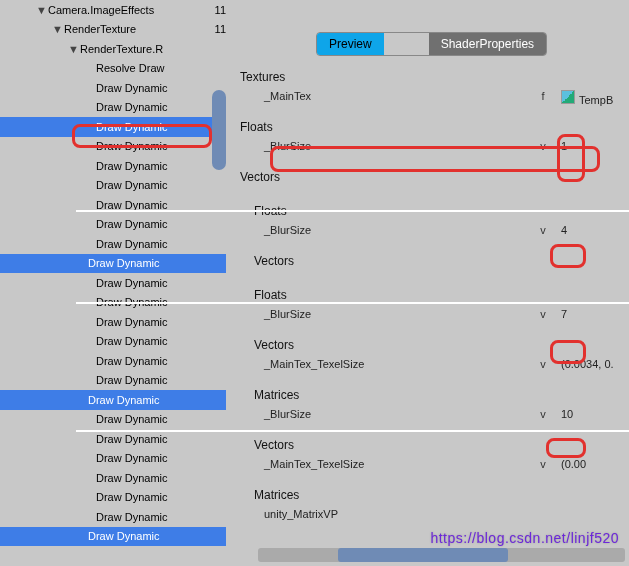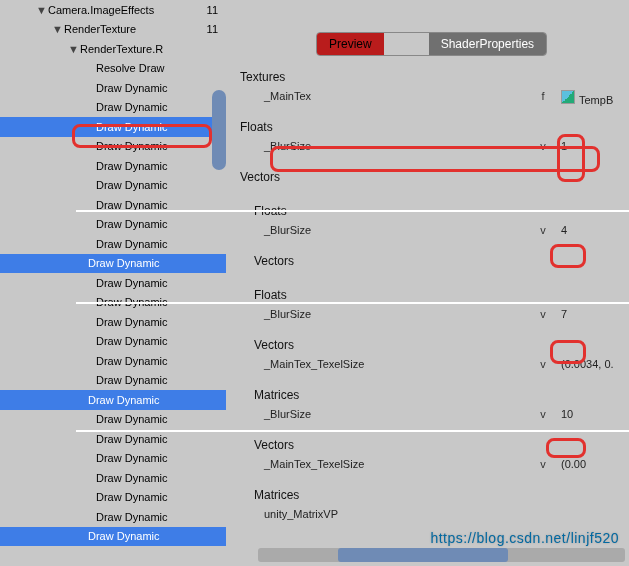--- a/index.html
+++ b/index.html
@@ -8,29 +8,29 @@
 .main { display: flex; height: 100%; }
 
 .tree-panel { width: 226px; background: #c8c8c8; position: relative; overflow: hidden; }
 .tree-content { padding-top: 0; }
 
 .tree-row { height: 19.5px; display: flex; align-items: center; color: #000; cursor: default; white-space: nowrap; }
 .tree-row.selected { background: #3e7de7; color: #fff; }
 .tree-row .disclosure { display: inline-block; width: 10px; text-align: center; margin-right: 2px; color: #444; }
 .tree-row.selected .disclosure { color: #fff; }
 .tree-row .label { flex: 1; }
-.tree-row .count { margin-right: 8px; }
+.tree-row .count { }
 
 .scroll-thumb { position: absolute; right: 0; top: 90px; width: 14px; height: 80px; background: #6f8bb5; border-radius: 7px; }
 
 .inspector { flex: 1; background: #c8c8c8; position: relative; padding-left: 10px; padding-top: 30px; overflow: hidden; }
 
 .tab-bar { position: absolute; top: 32px; left: 90px; display: flex; border: 1px solid #888; border-radius: 4px; overflow: hidden; }
 .tab { padding: 4px 12px; font-size: 12px; cursor: default; }
-.tab.inactive { background: #b91c1c; color: #000; }
+.tab.inactive { background: #0ea5e9; color: #000; }
 .tab.active { background: #707070; color: #fff; margin-left: 45px; }
 
 .props { margin-top: 40px; padding-right: 4px; }
 .section-header { font-weight: normal; color: #111; margin: 8px 0 6px 4px; font-size: 12px; }
 .section-header.sub { margin-left: 18px; }
 .prop-row { display: flex; align-items: flex-start; height: 22px; padding-left: 28px; color: #222; }
 .prop-row .pname { flex: 1; }
 .prop-row .ptype { width: 24px; text-align: center; color: #333; }
 .prop-row .pval { width: 70px; text-align: left; padding-left: 6px; }
 .prop-row .swatch { width: 14px; height: 14px; margin-right: 4px; background: linear-gradient(135deg,#5bc0de 50%,#2a7 50%); display: inline-block; border: 1px solid #999; }
@@ -38,21 +38,21 @@
 .redbox { border: 3px solid #e2312e; border-radius: 8px; }
 .redbox-tree { position: absolute; left: 72px; top: 124px; width: 140px; height: 24px; pointer-events: none; }
 .redbox-wide { position: absolute; left: 270px; top: 146px; width: 330px; height: 26px; pointer-events: none; }
 .redbox-v1 { position: absolute; left: 557px; top: 134px; width: 28px; height: 48px; pointer-events: none; }
 .redbox-v4 { position: absolute; left: 550px; top: 244px; width: 36px; height: 24px; pointer-events: none; }
 .redbox-v7 { position: absolute; left: 550px; top: 340px; width: 36px; height: 24px; pointer-events: none; }
 .redbox-v10 { position: absolute; left: 546px; top: 438px; width: 40px; height: 20px; pointer-events: none; }
 
 .hr-white { position: absolute; left: 76px; height: 2px; background: #fff; width: 560px; }
 
-.watermark { position: absolute; right: 10px; bottom: 20px; color: #0369a1; font-size: 14px; letter-spacing: 0.5px; pointer-events: none; text-shadow: 0 0 2px #999; }
+.watermark { position: absolute; right: 10px; bottom: 20px; color: #6d28d9; font-size: 14px; letter-spacing: 0.5px; pointer-events: none; text-shadow: 0 0 2px #999; }
 
 .bottom-scroll { position: absolute; left: 258px; bottom: 4px; right: 4px; height: 14px; background: #aaa; border-radius: 3px; }
 .bottom-scroll .thumb { position: absolute; left: 80px; top: 0; height: 14px; width: 170px; background: #6f8bb5; border-radius: 3px; }
 </style>
 </head>
 <body>
 
 <div class="main">
   <div class="tree-panel">
     <div class="tree-content" id="tree-content">

